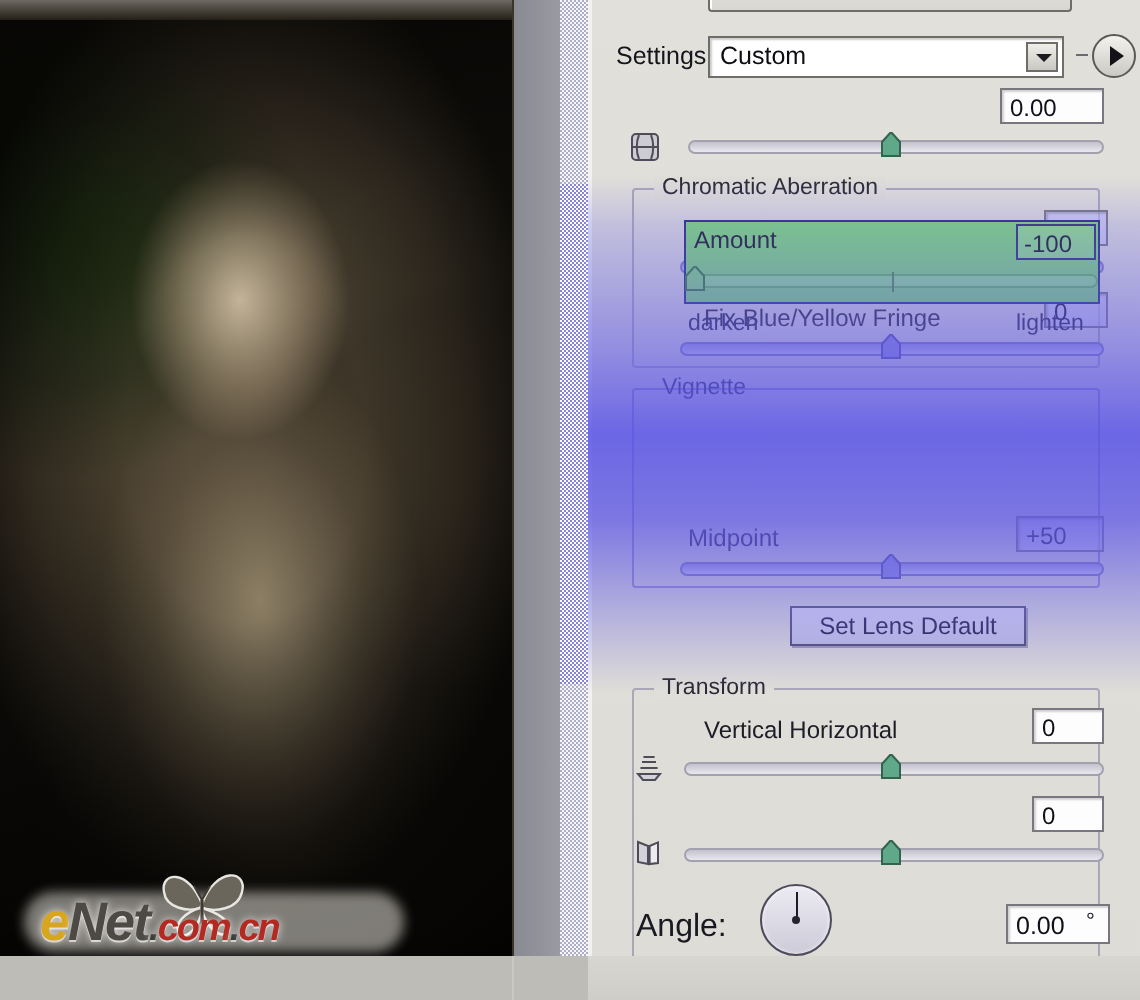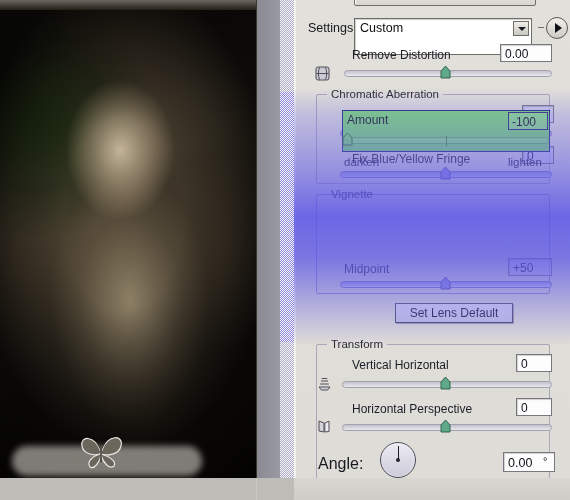--- a/index.html
+++ b/index.html
@@ -93,21 +93,21 @@
 
   
   .slider{position:absolute;height:7px;border-radius:4px;
      background:linear-gradient(180deg,#c3c1cc,#e9e8ef);
      border:1px solid #a3a1ae;box-sizing:border-box;}
   .slider.blue{background:linear-gradient(180deg,#9a98dd,#cfcdf3);border-color:#7a78b8;}
   .knob{position:absolute;width:11px;height:13px;}
   .knob svg{display:block;}
 
   
-  #settings-select{position:absolute;left:60px;top:18px;width:178px;height:37px;
+  #settings-select{position:absolute;left:60px;top:18px;width:178px;height:21px;
      background:#fff;border:1px solid #6f6d68;box-sizing:border-box;
      box-shadow:inset 1px 1px 1px rgba(0,0,0,.2);}
   #settings-value{position:absolute;left:5px;top:2px;font-size:12.5px;color:#0d0d12;}
   #settings-arrowbtn{position:absolute;right:2px;top:2px;width:16px;height:15px;
      background:linear-gradient(180deg,#efeee9,#c9c7c1);border:1px solid #6f6d68;box-sizing:border-box;}
   #settings-arrowbtn::after{content:"";position:absolute;left:4px;top:5px;
      border-left:4px solid transparent;border-right:4px solid transparent;border-top:4px solid #1a1a20;}
   #settings-label{position:absolute;left:14px;top:21px;font-size:12.5px;color:#15151c;}
   #panel-menu-btn{position:absolute;left:252px;top:17px;width:22px;height:22px;border-radius:50%;
      background:linear-gradient(180deg,#f3f2ee,#cbc9c3);border:1px solid #5b5954;box-sizing:border-box;}
@@ -164,20 +164,23 @@
       <svg id="butterfly" viewBox="0 0 58 40">
         <g fill="#6b665c" stroke="#e8e6e0" stroke-width="1.2">
           <path d="M29 22 C22 4, 8 6, 10 16 C11 24, 22 26, 28 24 Z"></path>
           <path d="M29 22 C36 3, 52 5, 49 16 C47 25, 35 26, 29 24 Z"></path>
           <path d="M28 24 C21 26, 14 32, 18 37 C22 40, 28 32, 29 25 Z"></path>
           <path d="M29 25 C31 33, 38 40, 42 36 C45 31, 36 26, 29 24 Z"></path>
         </g>
         <path d="M29 20 L29 32" stroke="#3e3a34" stroke-width="1.6" fill="none"></path>
         <path d="M29 20 L25 13 M29 20 L33 13" stroke="#3e3a34" stroke-width="1" fill="none"></path>
       </svg>
+      <div id="wm-text">
+        <span class="wm-e">e</span><span class="wm-n">Net</span><span class="wm-suffix wm-dot">.</span><span class="wm-suffix wm-red">com</span><span class="wm-suffix wm-dot">.</span><span class="wm-suffix wm-red">cn</span>
+      </div>
     </div>
   </div>
   <div id="preview-bottom-strip"></div>
 
   <div id="gutter"></div>
   <div id="dither"></div>
   <div id="dither-blue"></div>
   <div id="gutter-bottom"></div>
 
   <div id="panel">
@@ -188,21 +191,20 @@
     <div class="panel-inner">
 
       <div id="settings-label">Settings:</div>
       <div id="settings-select">
         <div id="settings-value">Custom</div>
         <div id="settings-arrowbtn"></div>
       </div>
       <div id="menu-dash"></div>
       <div id="panel-menu-btn"></div>
 
-      <div class="row-label" style="left:58px;top:48px;">Remove Distortion</div>
       <div class="numfield" style="left:206px;top:44px;width:52px;">0.00</div>
       <span class="sideicon" style="left:20px;top:65px;">
         <svg viewBox="0 0 17 17">
             <rect x="2" y="2" width="13" height="13" rx="2" fill="#cdcbd4" stroke="#4e4c58"></rect>
             <path d="M5.5 2.5 C4 6,4 11,5.5 14.5 M11.5 2.5 C13 6,13 11,11.5 14.5" stroke="#4e4c58" fill="none"></path>
             <path d="M2.5 8.5 H14.5" stroke="#4e4c58"></path>
           </svg>
       </span>
       <div class="slider" style="left:50px;top:70px;width:208px;"></div>
       <span class="knob" style="left:146px;top:66px;">
@@ -274,21 +276,20 @@
             <path d="M4.2 9 L12.8 9 M5 6 L12 6 M5.7 3.5 L11.3 3.5" stroke="#4e4c58"></path>
           </svg>
       </span>
       <div class="slider" style="left:48px;top:381px;width:210px;"></div>
       <span class="knob" style="left:146px;top:377px;">
         <svg viewBox="0 0 11 13">
             <path d="M5.5 0 L10 5 L10 12 L1 12 L1 5 Z" fill="#5fa98a" stroke="#33624e"></path>
           </svg>
       </span>
 
-      <div class="row-label" style="left:58px;top:402px;">Horizontal Perspective</div>
       <div class="numfield" style="left:222px;top:398px;width:36px;">0</div>
       <span class="sideicon" style="left:22px;top:418px;">
         <svg viewBox="0 0 17 17">
             <path d="M3 3 L8 5 L8 14 L3 13 Z" fill="#d3d1da" stroke="#4e4c58"></path>
             <path d="M8.8 5 L13 3.2 L13 13.5 L8.8 14 Z" fill="#ecebf0" stroke="#4e4c58"></path>
           </svg>
       </span>
       <div class="slider" style="left:48px;top:424px;width:210px;"></div>
       <span class="knob" style="left:146px;top:420px;">
         <svg viewBox="0 0 11 13">

